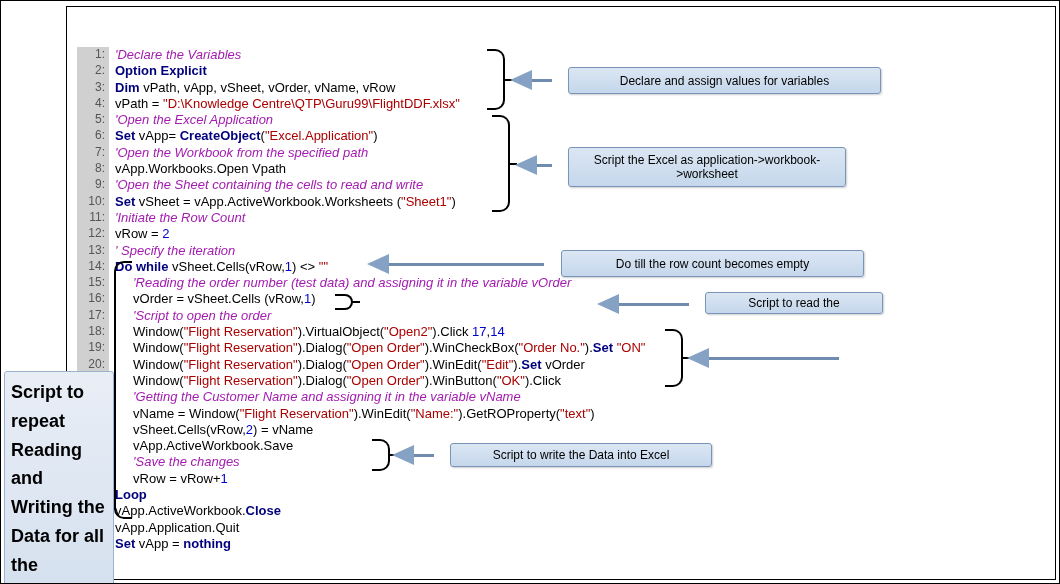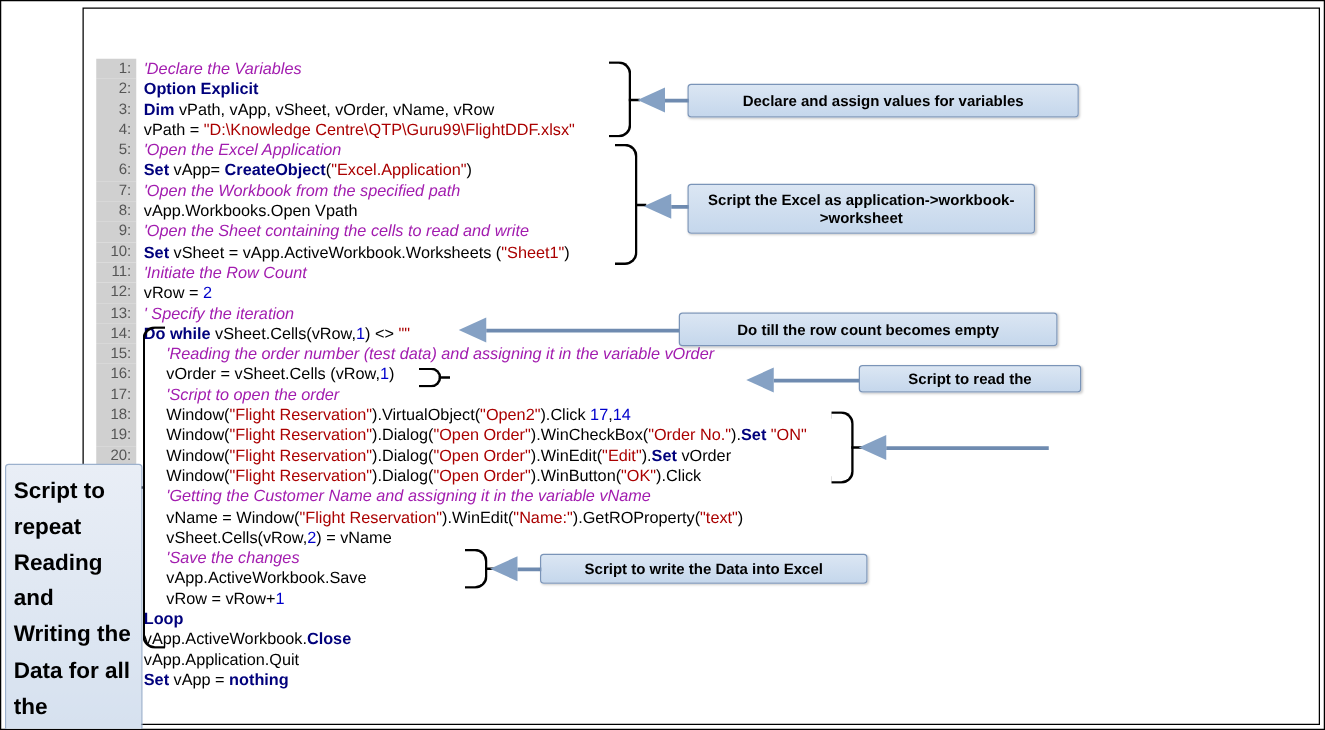--- a/index.html
+++ b/index.html
@@ -57,28 +57,29 @@
   .num { color: #0000cc; }
   .p  { color: #000; }
 
   .callout {
     position: absolute;
     background: linear-gradient(180deg, #dbe6f3 0%, #c5d7ec 100%);
     border: 1px solid #7a94b8;
     border-radius: 3px;
     padding: 4px 10px;
     font-family: Verdana, Arial, sans-serif;
-    font-weight: bold;
+    font-weight: normal;
     font-size: 12px;
     color: #000;
     text-align: center;
     box-shadow: 1px 1px 2px rgba(0,0,0,0.2);
     display: flex;
     align-items: center;
     justify-content: center;
+    margin-left: 18px;
   }
   .arrow-line {
     background: #6f8bb0;
     position: absolute;
     height: 3px;
   }
   .arrow-head-l {
     position: absolute;
     width: 0; height: 0;
     border-top: 10px solid transparent;
@@ -158,22 +159,22 @@
       <div class="line"><div class="gutter">15:</div><div class="code"><span class="p">     </span><span class="comment">'Reading the order number (test data) and assigning it in the variable vOrder</span></div></div>
       <div class="line"><div class="gutter">16:</div><div class="code"><span class="p">     vOrder = vSheet.Cells (vRow,</span><span class="num">1</span><span class="p">)</span></div></div>
       <div class="line"><div class="gutter">17:</div><div class="code"><span class="p">     </span><span class="comment">'Script to open the order</span></div></div>
       <div class="line"><div class="gutter">18:</div><div class="code"><span class="p">     Window(</span><span class="str">"Flight Reservation"</span><span class="p">).VirtualObject(</span><span class="str">"Open2"</span><span class="p">).Click </span><span class="num">17</span><span class="p">,</span><span class="num">14</span></div></div>
       <div class="line"><div class="gutter">19:</div><div class="code"><span class="p">     Window(</span><span class="str">"Flight Reservation"</span><span class="p">).Dialog(</span><span class="str">"Open Order"</span><span class="p">).WinCheckBox(</span><span class="str">"Order No."</span><span class="p">).</span><span class="kw">Set</span><span class="p"> </span><span class="str">"ON"</span></div></div>
       <div class="line"><div class="gutter">20:</div><div class="code"><span class="p">     Window(</span><span class="str">"Flight Reservation"</span><span class="p">).Dialog(</span><span class="str">"Open Order"</span><span class="p">).WinEdit(</span><span class="str">"Edit"</span><span class="p">).</span><span class="kw">Set</span><span class="p"> vOrder</span></div></div>
       <div class="line"><div class="gutter">21:</div><div class="code"><span class="p">     Window(</span><span class="str">"Flight Reservation"</span><span class="p">).Dialog(</span><span class="str">"Open Order"</span><span class="p">).WinButton(</span><span class="str">"OK"</span><span class="p">).Click</span></div></div>
       <div class="line"><div class="gutter">22:</div><div class="code"><span class="p">     </span><span class="comment">'Getting the Customer Name and assigning it in the variable vName</span></div></div>
       <div class="line"><div class="gutter">23:</div><div class="code"><span class="p">     vName = Window(</span><span class="str">"Flight Reservation"</span><span class="p">).WinEdit(</span><span class="str">"Name:"</span><span class="p">).GetROProperty(</span><span class="str">"text"</span><span class="p">)</span></div></div>
       <div class="line"><div class="gutter">25:</div><div class="code"><span class="p">     vSheet.Cells(vRow,</span><span class="num">2</span><span class="p">) = vName</span></div></div>
+      <div class="line"><div class="gutter">27:</div><div class="code"><span class="p">     vApp.ActiveWorkbook.Save</span></div></div>
       <div class="line"><div class="gutter">26:</div><div class="code"><span class="p">     </span><span class="comment">'Save the changes</span></div></div>
-      <div class="line"><div class="gutter">27:</div><div class="code"><span class="p">     vApp.ActiveWorkbook.Save</span></div></div>
       <div class="line"><div class="gutter">28:</div><div class="code"><span class="p">     vRow = vRow+</span><span class="num">1</span></div></div>
       <div class="line"><div class="gutter">29:</div><div class="code"><span class="kw">Loop</span></div></div>
       <div class="line"><div class="gutter">30:</div><div class="code"><span class="p">vApp.ActiveWorkbook.</span><span class="kw">Close</span></div></div>
       <div class="line"><div class="gutter">31:</div><div class="code"><span class="p">vApp.Application.Quit</span></div></div>
       <div class="line"><div class="gutter">32:</div><div class="code"><span class="kw">Set </span><span class="p">vApp = </span><span class="kw">nothing</span></div></div>
     </div>
 
   <div class="brace" style="left:420px; top:42px; height:61px;">
       <div class="nub"></div>
     </div>

